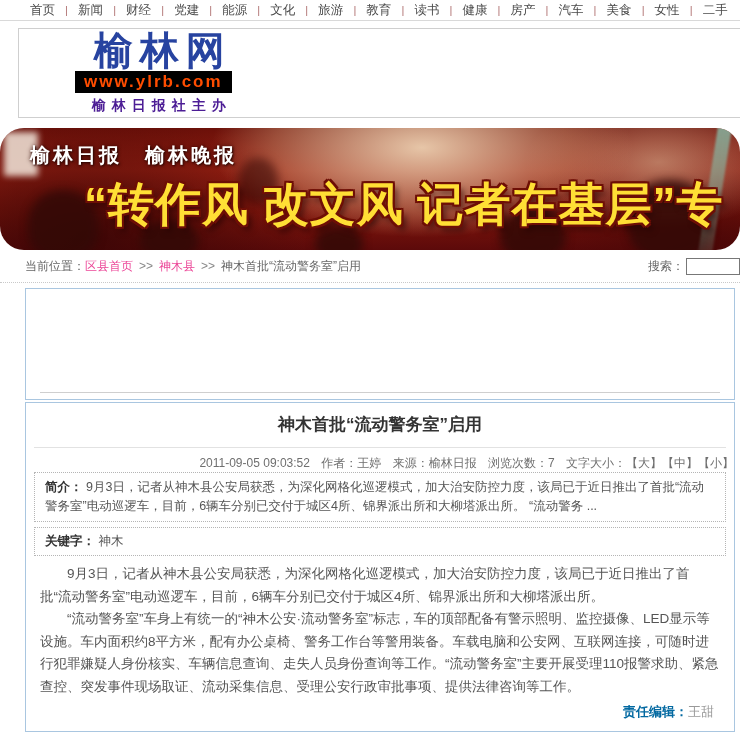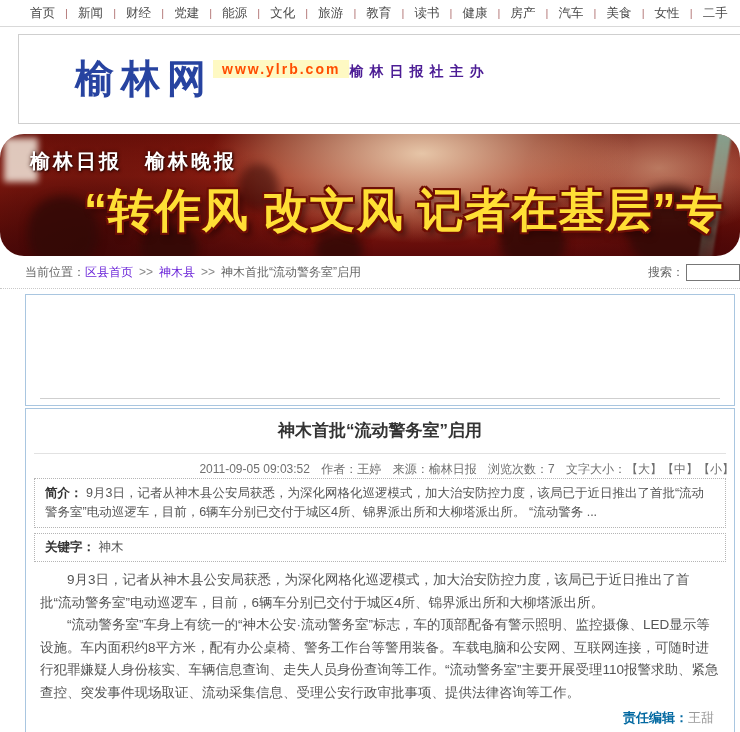--- a/index.html
+++ b/index.html
@@ -4,34 +4,34 @@
 <style>
   * { box-sizing: border-box; }
   html,body { margin:0; padding:0; }
   body {
     width:740px; height:732px; overflow:hidden; background:#fff;
     font-family:"Liberation Sans","DejaVu Sans",sans-serif;
     -webkit-font-smoothing:antialiased;
   }
   
   .topnav {
-    height:27px; border-bottom:1px solid #d9d9d9;
+    height:21px; border-bottom:1px solid #d9d9d9;
     display:flex; align-items:center; justify-content:space-between;
     padding:0 12px 0 30px; font-size:12.5px; color:#4a4a4a; white-space:nowrap;
   }
   .nav-item { cursor:pointer; }
   .nav-sep { color:#b07272; font-size:11px; }
   
   .logo-box {
     margin:7px 0 0 18px; width:730px; height:90px; background:#fff;
     border:1px solid #cfcfcf; display:flex; align-items:center; padding-left:56px;
   }
-  .logo { display:flex; flex-direction:row; align-items:flex-start; }
+  .logo { display:flex; flex-direction:column; align-items:flex-end; }
   .site-name { font-size:39px; font-weight:bold; color:#2743a0; letter-spacing:7px; line-height:1.02; }
-  .site-url { margin-top:1px; background:#fef9c3; color:#ff4d00; font-weight:bold; font-size:14px; letter-spacing:2px; padding:1px 9px; }
+  .site-url { margin-top:1px; background:#000000; color:#ff4d00; font-weight:bold; font-size:17px; letter-spacing:2px; padding:1px 9px; }
   .organizer { margin-top:4px; font-size:14px; font-weight:bold; color:#4c1d95; letter-spacing:6px; }
   
   .banner {
     margin-top:10px; height:122px; position:relative; overflow:hidden;
     background:
       radial-gradient(ellipse 270px 115px at 57% 16%, rgba(236,207,176,0.95), rgba(205,150,115,0.45) 55%, rgba(150,60,30,0) 78%),
       radial-gradient(ellipse 190px 95px at 89% 28%, rgba(214,172,140,0.65), rgba(150,60,30,0) 70%),
       radial-gradient(ellipse 320px 170px at 12% 88%, rgba(55,5,5,0.85), rgba(55,5,5,0) 72%),
       radial-gradient(ellipse 320px 150px at 96% 95%, rgba(70,6,6,0.8), rgba(70,6,6,0) 70%),
       linear-gradient(180deg,#6b1009 0%, #9a2012 35%, #7e150c 72%, #5c0a0a 100%);
@@ -58,21 +58,21 @@
       2px 0 0 #6e0f06, -2px 0 0 #6e0f06, 0 2px 0 #6e0f06, 0 -2px 0 #6e0f06,
       2px 2px 0 #6e0f06, -2px -2px 0 #6e0f06, 2px -2px 0 #6e0f06, -2px 2px 0 #6e0f06,
       4px 5px 6px rgba(30,0,0,0.65);
     text-align: center;
   }
   
   .crumb-bar {
     height:33px; display:flex; align-items:center; padding-left:25px;
     font-size:12px; color:#666; border-bottom:1px dotted #c9c9c9; white-space:nowrap;
   }
-  .crumb-bar a { color:#6d28d9; text-decoration:none; cursor:pointer; }
+  .crumb-bar a { color:#ec4899; text-decoration:none; cursor:pointer; }
   .crumb-sep { margin:0 6px; color:#888; }
   .search-area { margin-left:auto; display:flex; align-items:center; }
   .search-input { width:54px; height:17px; border:1px solid #777; background:#fff; margin-left:2px; }
   
   .box { margin-left:25px; width:710px; background:#fff; border:1px solid #a9c6e0; }
   .placeholder-box { margin-top:5px; height:112px; position:relative; }
   .placeholder-rule { position:absolute; left:14px; right:14px; bottom:6px; border-top:1px solid #cfcfcf; }
   .article-box { margin-top:2px; height:330px; overflow:hidden; padding-top:8px; }
   .article-title { margin:2px 0 0; text-align:center; font-size:17px; font-weight:bold; color:#333; }
   .title-divider { margin:11px 8px 0; border-top:1px solid #e2e2e2; }

